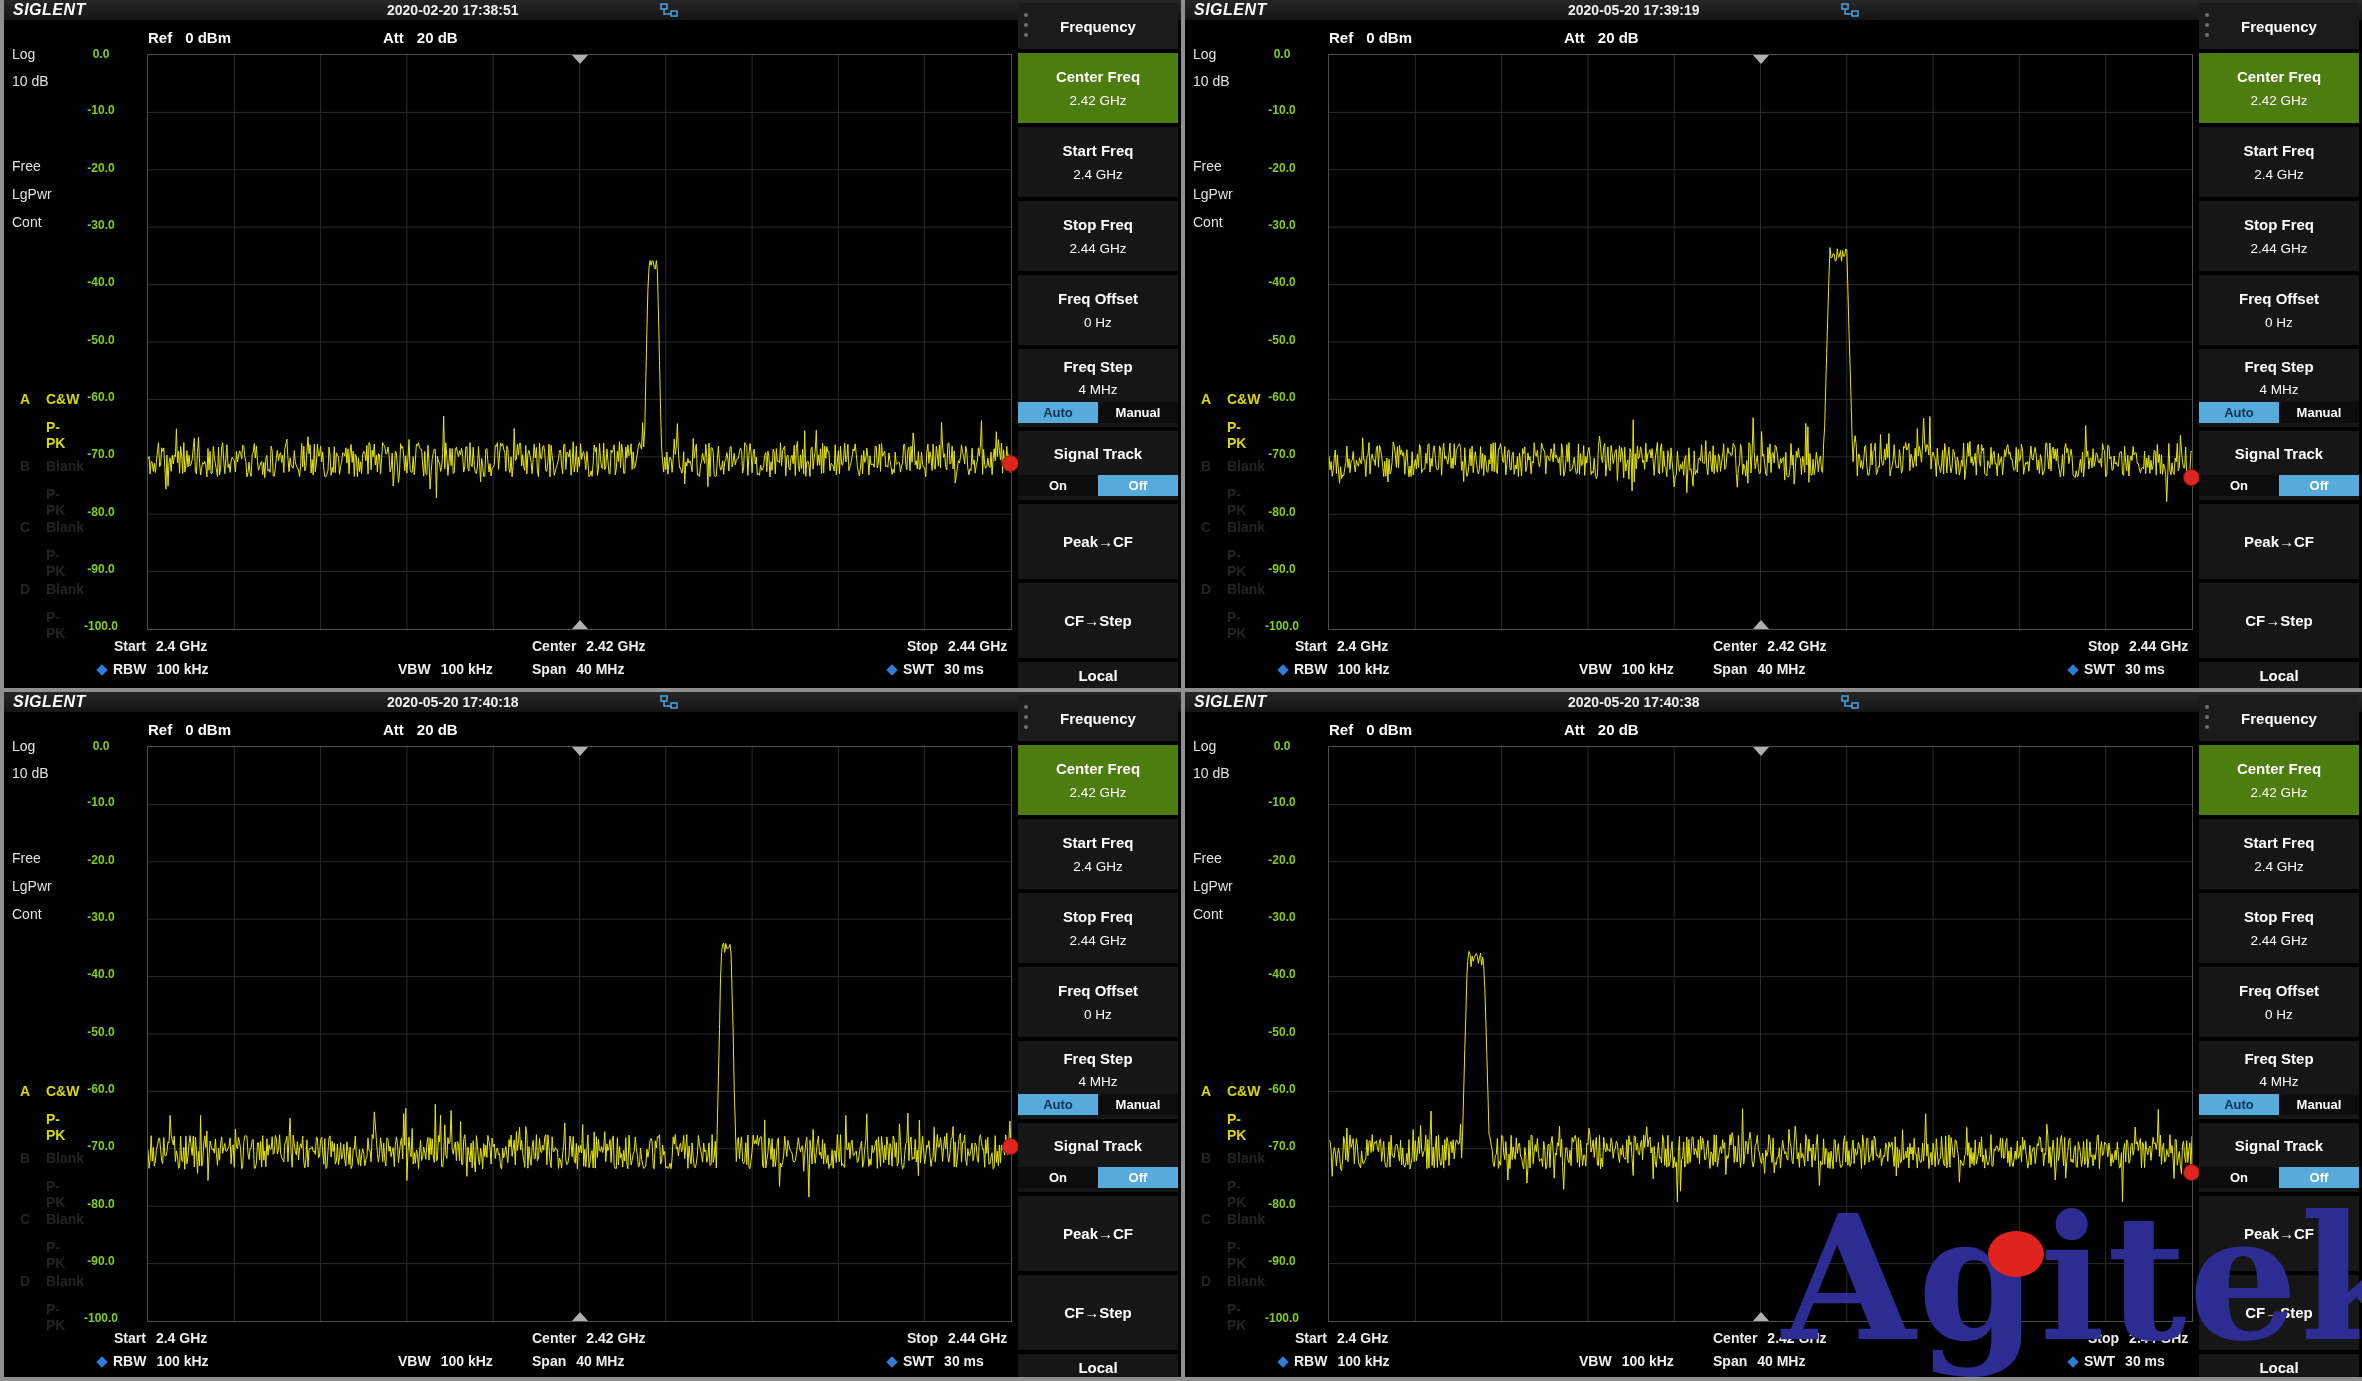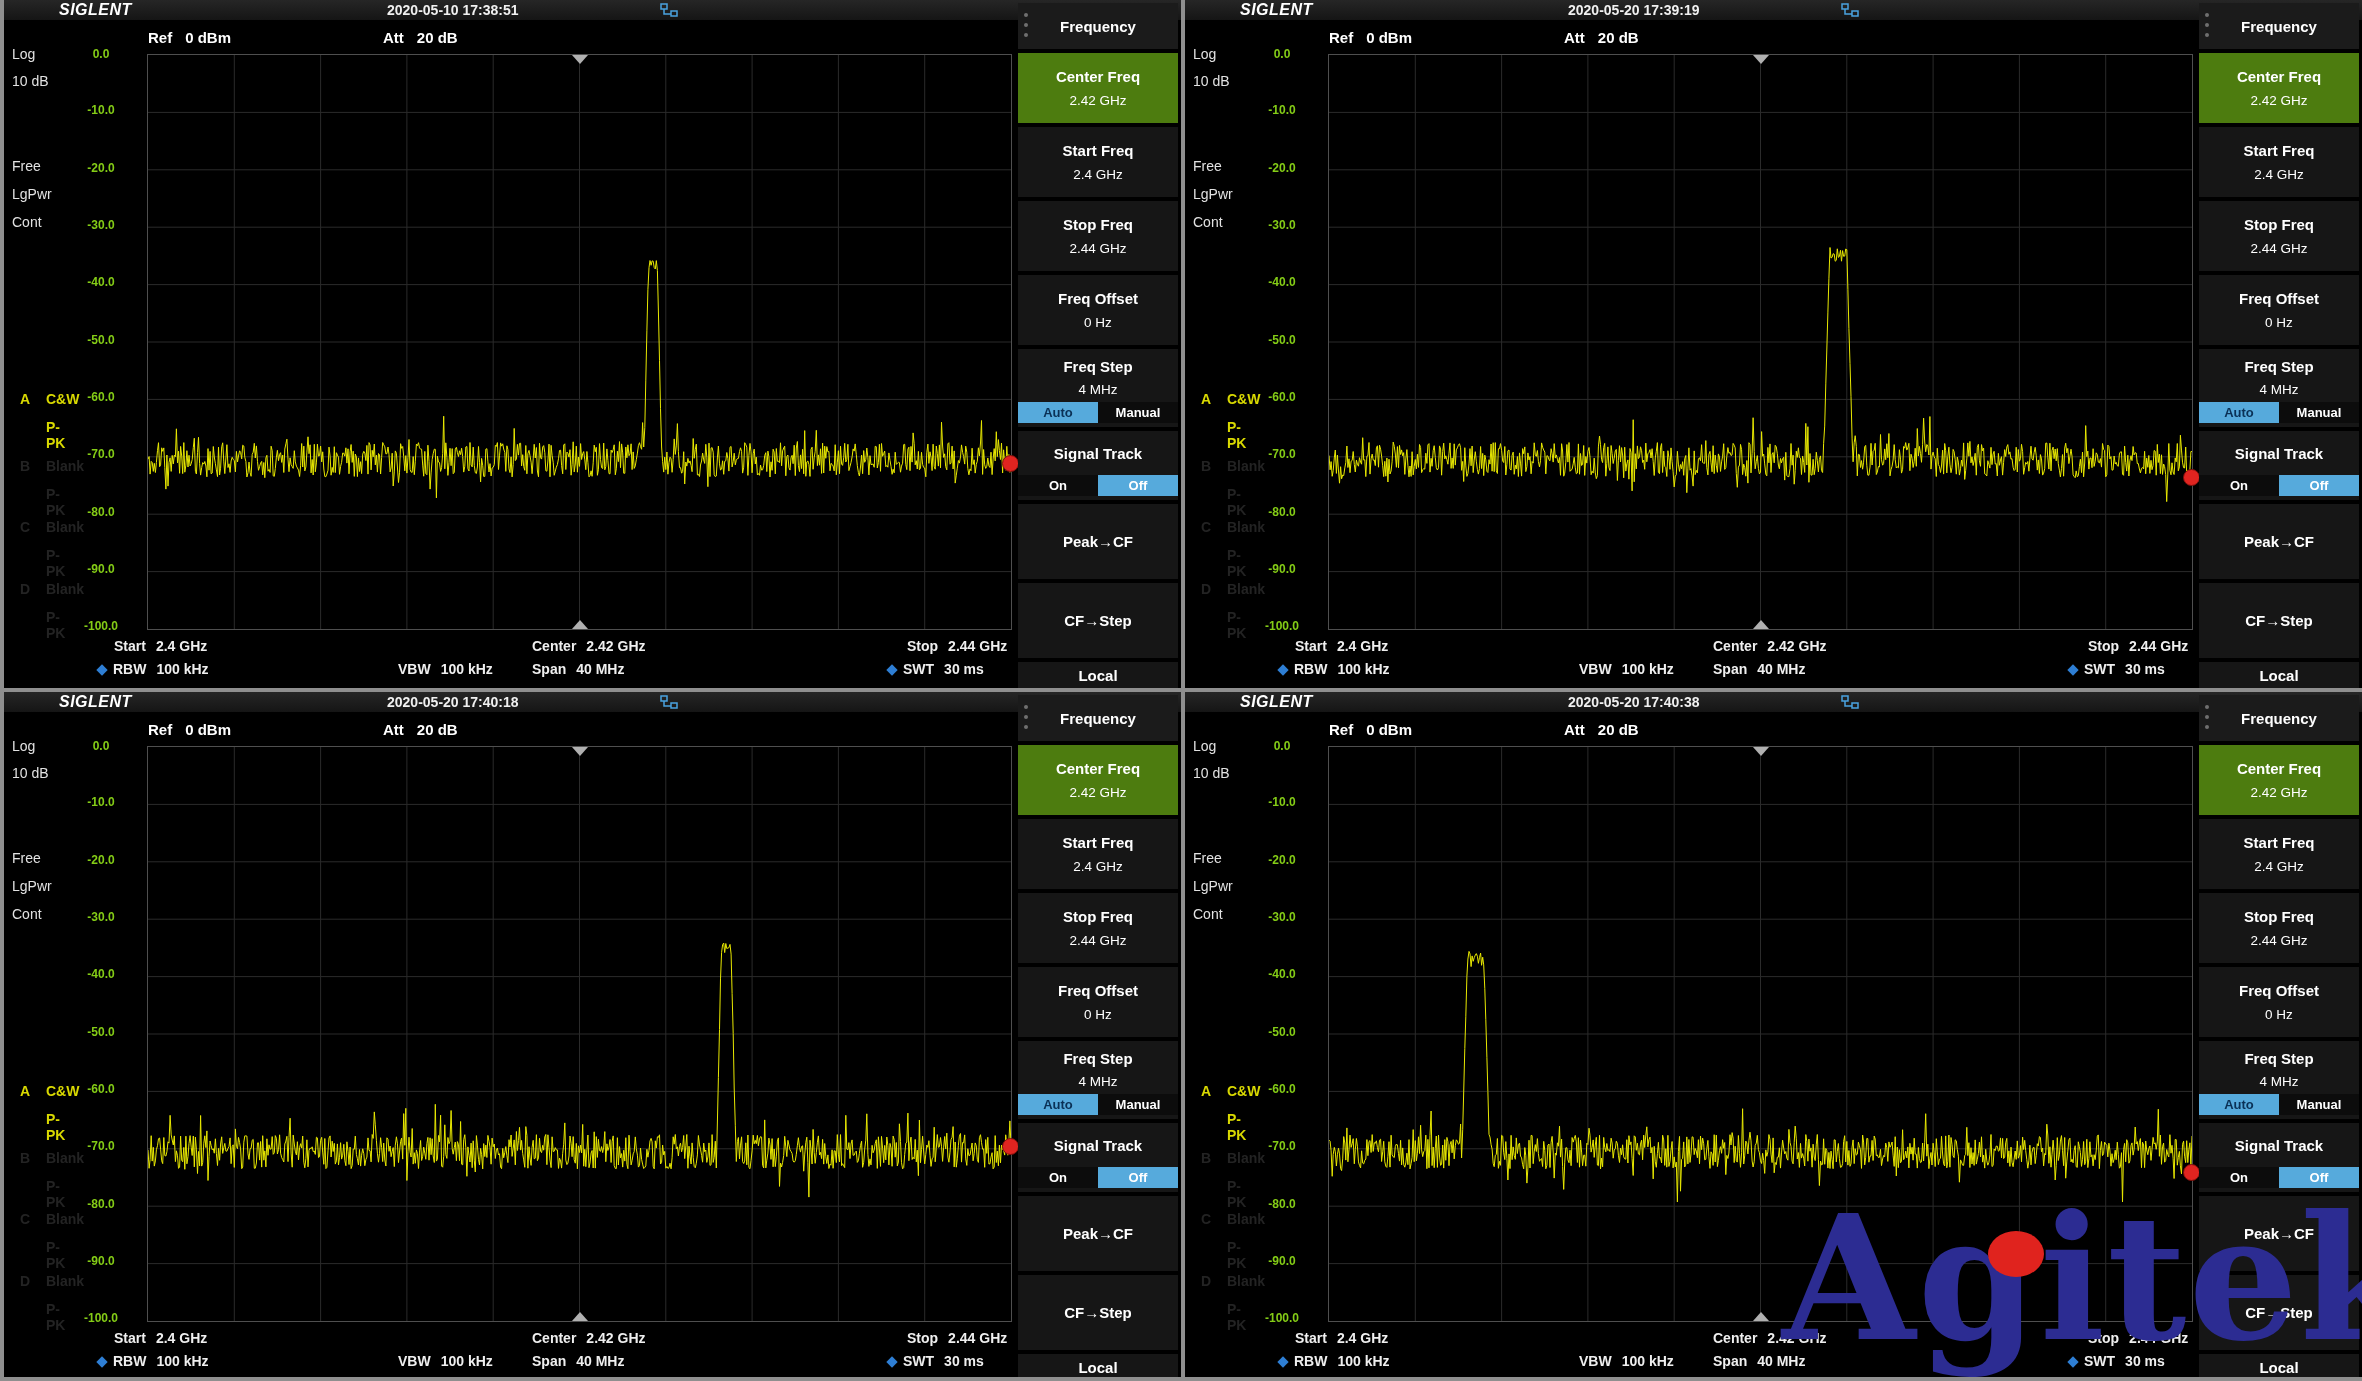--- a/index.html
+++ b/index.html
@@ -3,21 +3,21 @@
 <meta charset="utf-8">
 <style>
   html,body{margin:0;padding:0;background:#000;}
   #screen{position:relative;width:2362px;height:1381px;background:#8f8f8f;overflow:hidden;
           font-family:"Liberation Sans", sans-serif;-webkit-font-smoothing:antialiased;}
   .quadrant{position:absolute;width:1177px;height:688px;background:#000;overflow:hidden;color:#e6e6e6;}
   .q0{left:4px;top:0;} .q1{left:1185px;top:0;} .q2{left:4px;top:692px;height:685px;} .q3{left:1185px;top:692px;height:685px;}
 
   
   .titlebar{position:absolute;left:0;top:0;width:100%;height:20px;background:linear-gradient(#262626,#151515);}
-  .logo{position:absolute;left:9px;top:1px;font-size:16px;font-weight:bold;color:#fff;letter-spacing:.5px;font-style:italic;margin-left:46px;}
+  .logo{position:absolute;left:9px;top:1px;font-size:16px;font-weight:bold;color:#fff;letter-spacing:.5px;font-style:italic;}
   .datetime{position:absolute;left:383px;top:2px;font-size:14px;color:#f0f0f0;font-weight:bold;}
   .lan-icon{position:absolute;left:656px;top:3px;width:18px;height:14px;}
 
   
   .hdr{position:absolute;top:29px;height:20px;font-size:15px;font-weight:bold;color:#fff;white-space:nowrap;}
   .hdr-ref{left:144px;} .hdr-att{left:379px;}
   .hdr .val{margin-left:13px;}
 
   
   .ytick{position:absolute;left:55px;width:84px;text-align:center;font-size:12px;font-weight:bold;color:#84cc16;}
@@ -78,21 +78,21 @@
 <div id="screen">
   <div class="watermark">
     <span>Agitek</span>
     <span class="wm-dot"></span>
   </div>
 
   <div class="quadrant q0">
 
     <div class="titlebar">
       <span class="logo">SIGLENT</span>
-      <span class="datetime">2020-05-10 17:38:51</span>
+      <span class="datetime">2020-02-20 17:38:51</span>
       <svg class="lan-icon" viewBox="0 0 18 14">
         <rect x="1" y="1" width="6" height="5" fill="none" stroke="#4aa3e0" stroke-width="1.5"></rect>
         <rect x="11" y="8" width="6" height="5" fill="none" stroke="#4aa3e0" stroke-width="1.5"></rect>
         <path d="M4 6 V11 H11" fill="none" stroke="#4aa3e0" stroke-width="1.5"></path>
       </svg>
     </div>
 
     <div class="hdr hdr-ref">
       <span>Ref</span><span class="val">0 dBm</span>
     </div>

